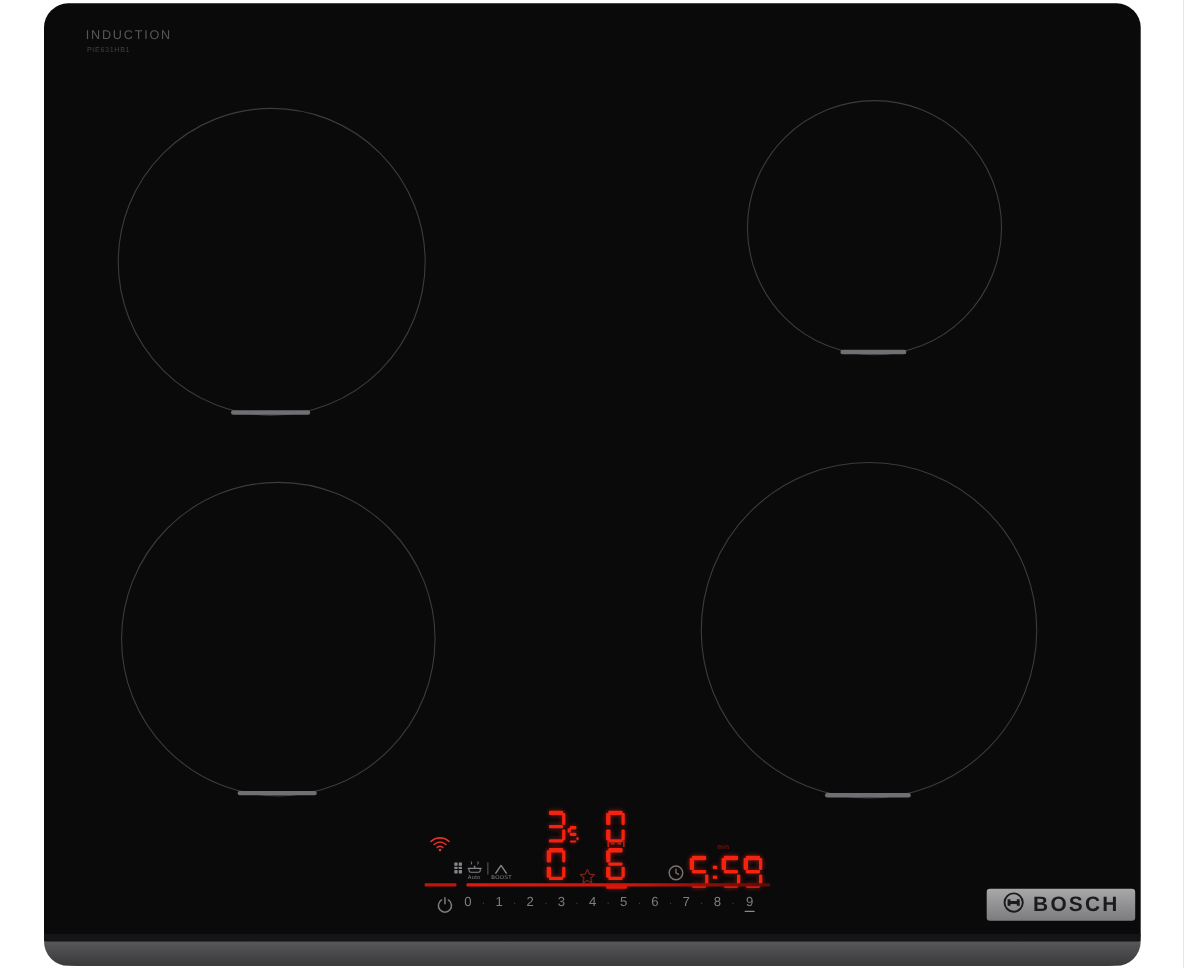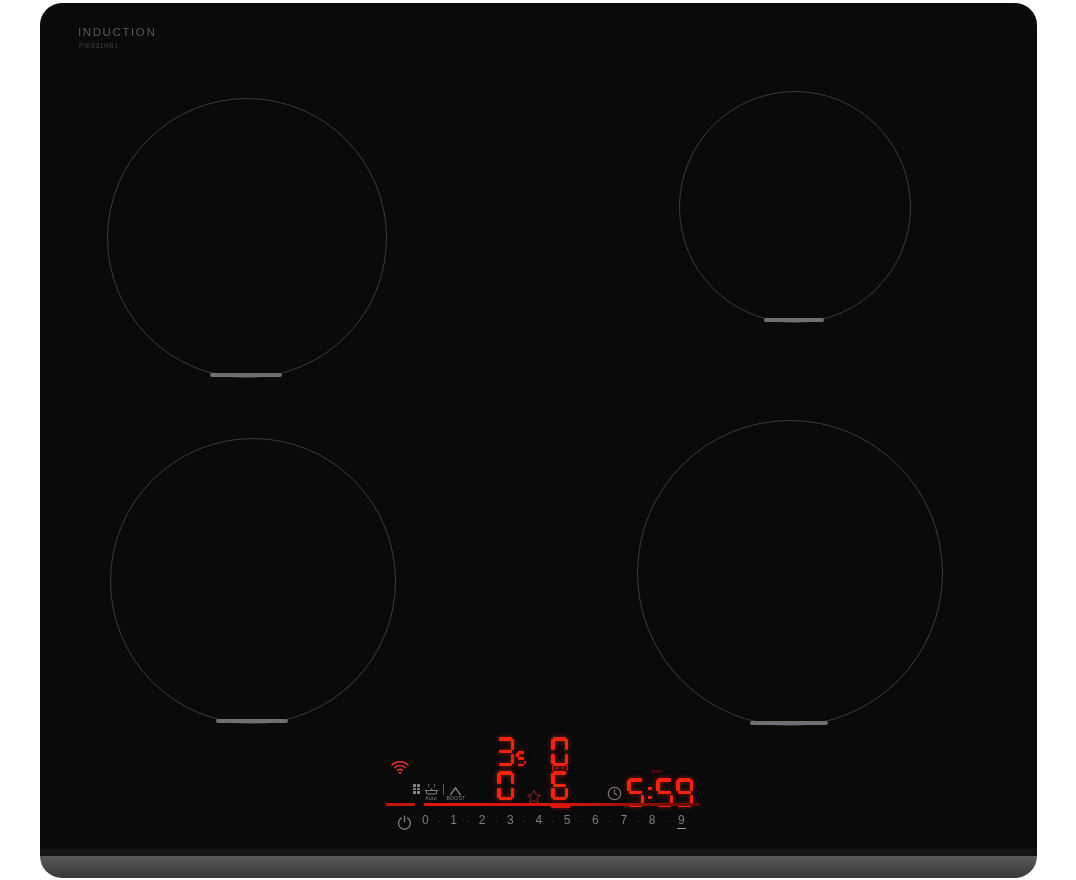--- a/index.html
+++ b/index.html
@@ -270,14 +270,25 @@
       <span class="lvl-sep">·</span>
       <span class="lvl">6</span>
       <span class="lvl-sep">·</span>
       <span class="lvl">7</span>
       <span class="lvl-sep">·</span>
       <span class="lvl">8</span>
       <span class="lvl-sep">·</span>
       <span class="lvl underl">9</span>
     </div>
 
+  <div class="abs badge">
+    <span>
+      <svg width="21" height="21" viewBox="0 0 24 24">
+        <circle cx="12" cy="12" r="9.5" fill="none" stroke="#1b1b1d" stroke-width="2"></circle>
+        <rect x="5.7" y="8.6" width="3" height="6.8" fill="#1b1b1d"></rect>
+        <rect x="15.3" y="8.6" width="3" height="6.8" fill="#1b1b1d"></rect>
+        <rect x="7.5" y="10.4" width="9" height="3.2" fill="#1b1b1d"></rect>
+      </svg>
+    </span>
+    <span class="logo-text">BOSCH</span>
+  </div>
 
 </div>
 
 </body></html>

